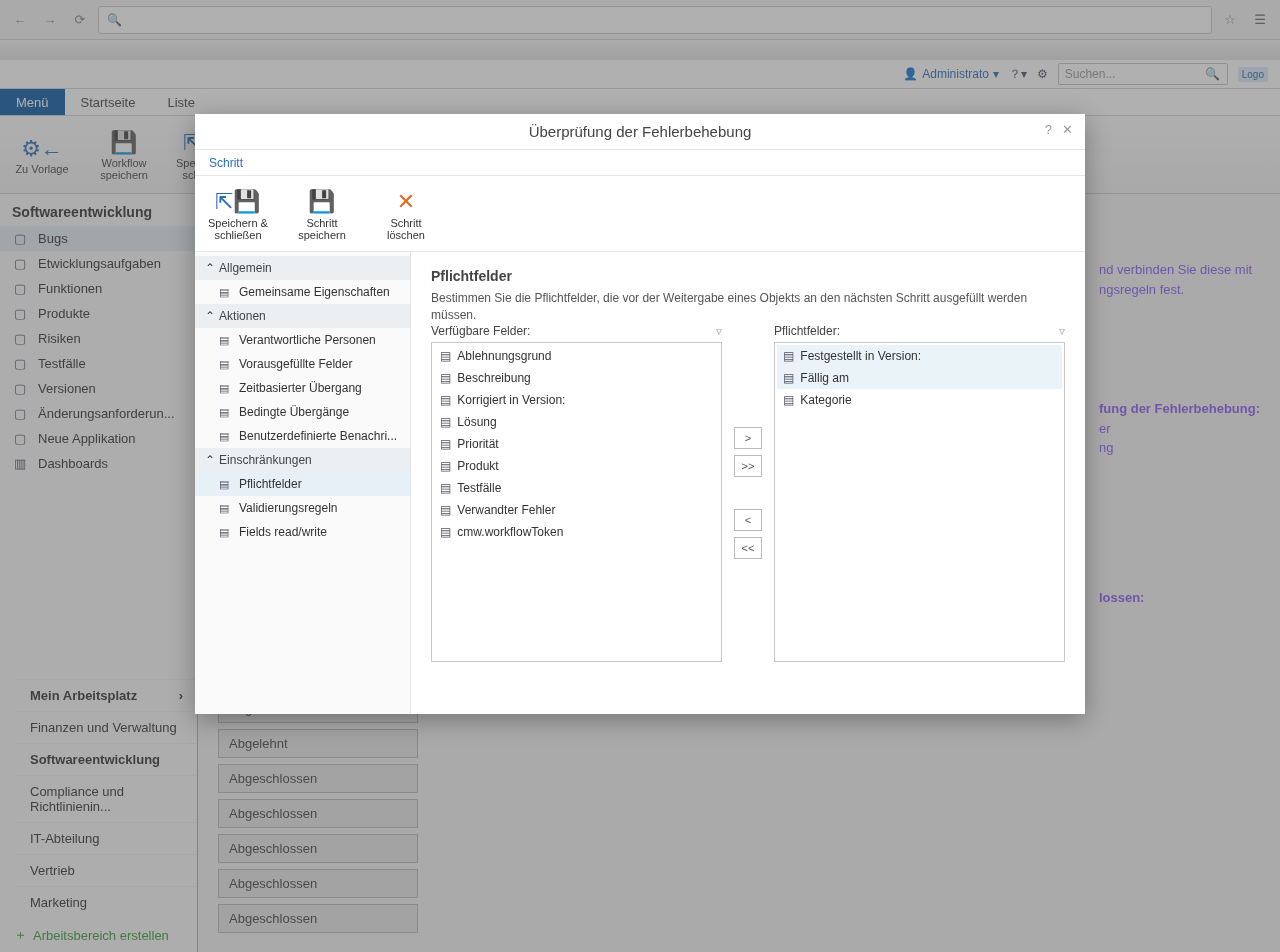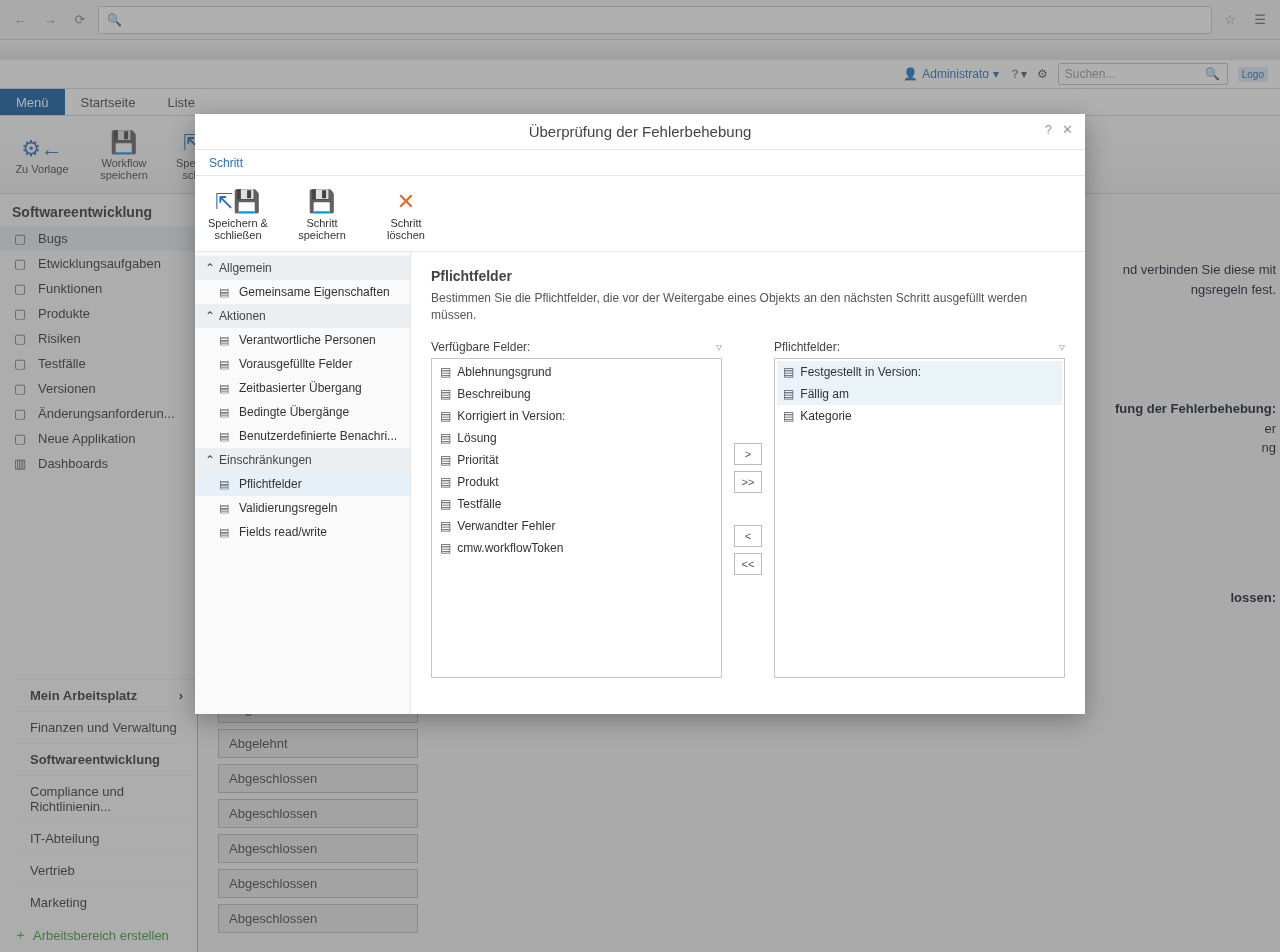--- a/index.html
+++ b/index.html
@@ -40,21 +40,21 @@
 .sidebar h3 { font-size: 14px; font-weight: 600; padding: 10px 12px 6px; color: #333; }
 .side-item { display: flex; align-items: center; gap: 8px; padding: 5px 14px; font-size: 13px; color: #333; cursor: pointer; }
 .side-item.sel { background: #e4eef3; }
 .side-item .sicon { width: 16px; color: #556; font-size: 13px; }
 .side-footer { margin-top: auto; }
 .side-footer .ws { padding: 8px 14px; font-size: 13px; color: #333; border-top: 1px solid #eee; display: flex; justify-content: space-between; margin-left: 16px; }
 .side-footer .ws.bold { font-weight: 600; }
 .side-footer .create { color: #3a9b3a; display: flex; align-items: center; gap: 6px; padding: 8px 14px; }
 
 .content-bg { flex: 1; background: #f5f5f5; position: relative; }
-.content-text { position: absolute; right: 4px; top: 66px; color: #0f172a; font-size: 13px; line-height: 1.5; text-align: right; }
+.content-text { position: absolute; right: 20px; top: 66px; color: #8b5cf6; font-size: 13px; line-height: 1.5; text-align: left; }
 .content-status-list { position: absolute; left: 20px; top: 500px; width: 200px; }
 .status-row { background: #e8e8e8; border: 1px solid #bbb; padding: 6px 10px; margin-bottom: 6px; font-size: 13px; color: #444; }
 
 
 .overlay { position: fixed; inset: 0; background: rgba(80,80,80,0.45); }
 
 
 .modal { position: absolute; top: 114px; left: 195px; width: 890px; height: 600px; background: #fff; box-shadow: 0 6px 24px rgba(0,0,0,0.3); display: flex; flex-direction: column; }
 .modal-titlebar { height: 36px; display: flex; align-items: center; justify-content: center; position: relative; border-bottom: 1px solid #e6e6e6; }
 .modal-titlebar .mtitle { font-size: 15px; color: #444; }
@@ -69,21 +69,21 @@
 
 .modal-body { flex: 1; display: flex; }
 .modal-side { width: 216px; border-right: 1px solid #e6e6e6; background: #fafafa; padding: 4px 0; }
 .ms-group { background: #eceff1; padding: 5px 10px; font-size: 12px; color: #444; display: flex; align-items: center; gap: 4px; }
 .ms-item { padding: 5px 10px 5px 24px; font-size: 12px; color: #333; display: flex; align-items: center; gap: 6px; cursor: pointer; }
 .ms-item.sel { background: #e6f0f6; }
 .ms-item .msicon { width: 14px; color: #556; font-size: 11px; }
 
 .modal-content { flex: 1; padding: 16px 20px; }
 .modal-content h4 { font-size: 14px; font-weight: 600; color: #444; margin-bottom: 6px; }
-.modal-content p.desc { font-size: 12px; color: #555; line-height: 1.4; margin-bottom: 16px; }
+.modal-content p.desc { font-size: 12px; color: #555; line-height: 1.4; }
 .dual-list { display: flex; gap: 12px; }
 .dl-col { flex: 1; }
 .dl-col .dl-head { display: flex; justify-content: space-between; align-items: center; font-size: 12px; color: #444; margin-bottom: 4px; text-align: center; }
 .dl-col .dl-box { border: 1px solid #c8c8c8; height: 320px; overflow: auto; padding: 2px; }
 .dl-item { display: flex; align-items: center; gap: 6px; padding: 4px 6px; font-size: 12px; color: #333; }
 .dl-item.hl { background: #eaf3f8; }
 .dl-item .dlicon { color: #556; font-size: 12px; }
 .dl-buttons { display: flex; flex-direction: column; gap: 6px; align-self: center; }
 .dl-buttons button { width: 28px; height: 22px; border: 1px solid #bbb; background: #fff; font-size: 11px; color: #555; cursor: pointer; }
 .filter-icon { color: #aaa; font-size: 12px; }

